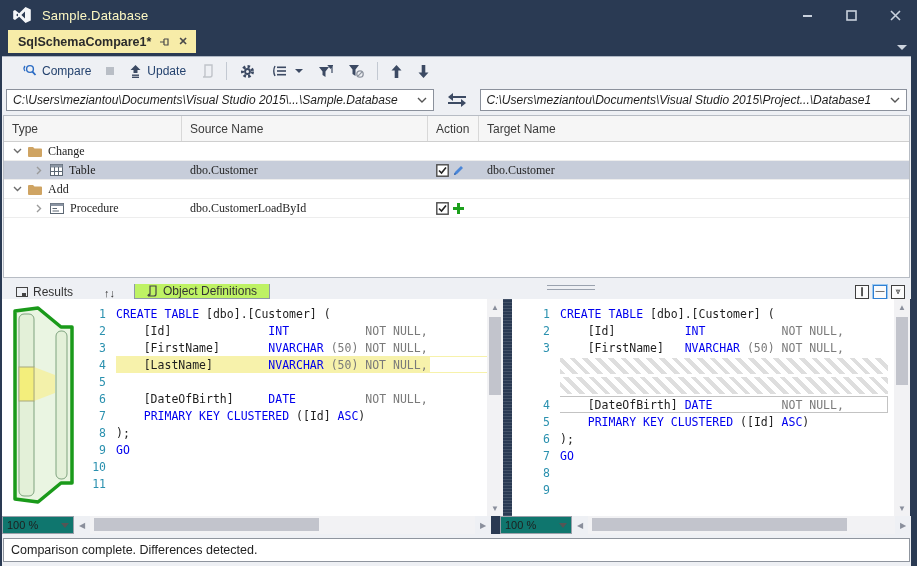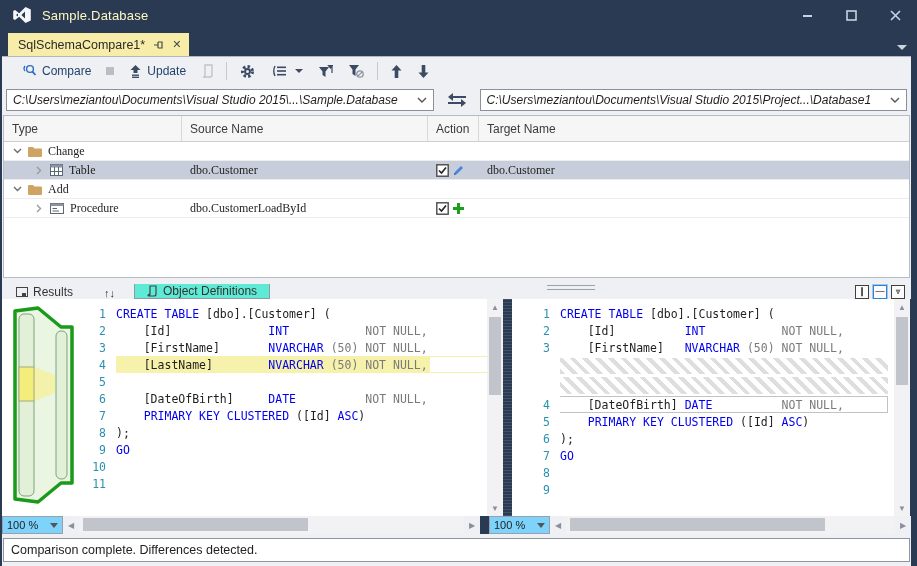--- a/index.html
+++ b/index.html
@@ -8,21 +8,21 @@
   .window { width:917px; height:566px; background:#2a3a53; display:flex; flex-direction:column; overflow:hidden; }
 
   
   .titlebar { height:30px; display:flex; align-items:center; color:#fef9c3; flex:none; }
   .vs-logo { margin:0 10px 0 12px; display:flex; }
   .win-title { font-size:13px; letter-spacing:.2px; }
   .win-controls { margin-left:auto; display:flex; align-items:center; height:100%; }
   .win-btn { width:44px; height:100%; display:flex; align-items:center; justify-content:center; color:#c9d1dd; font-size:13px; cursor:default; }
 
   
-  .tabstrip { height:26px; display:flex; align-items:flex-end; flex:none; position:relative; }
+  .tabstrip { height:26px; display:flex; flex:none; position:relative;font-weight:bold; }
   .doc-tab { margin-left:8px; height:23px; background:#f7eca8; color:#2b2b2b; display:flex; align-items:center; padding:0 8px 0 10px; gap:8px; font-size:12.5px; }
   .doc-tab .tab-x { font-size:11px; color:#4a4a4a; }
   .strip-caret { position:absolute; right:10px; bottom:6px; width:0; height:0; border-left:5px solid transparent; border-right:5px solid transparent; border-top:5px solid #cdd4de; }
 
   
   .main { flex:1; margin:0 6px 0 2px; background:#eef0f4; display:flex; flex-direction:column; border-top:1px solid #aeb7c4; overflow:hidden; }
 
   
   .toolbar { height:28px; display:flex; align-items:center; padding:0 6px; gap:4px; flex:none;margin-left:8px; }
   .tb-btn { display:flex; align-items:center; gap:5px; padding:3px 6px; color:#24426e; cursor:default; }
@@ -47,21 +47,21 @@
   .col-target { flex:1; border-right:none; }
   .grid-row { height:19px; display:flex; align-items:center; border-bottom:1px solid #ededed;font-family:Liberation Serif, serif; }
   .grid-row.selected { background:#c7cdda; }
   .gr-cell { padding:0 8px; height:100%; display:flex; align-items:center; gap:6px; overflow:hidden; white-space:nowrap; }
   .expander { width:10px; display:flex; justify-content:center; flex:none; }
   .indent1 { margin-left:22px; }
 
   
   .bottabs { height:21px; display:flex; align-items:flex-end; padding:3px 2px 0 2px; flex:none; position:relative; }
   .btab { display:flex; align-items:center; gap:5px; padding:0 12px; color:#333; position:relative; font-size:12px; }
-  .btab.active { background:#5eead4; border:1px solid #8f99a8; border-top:none; }
+  .btab.active { background:#bef264; border:1px solid #8f99a8; border-top:none; }
   .btab-slant { width:1px; background:#9aa2ae; transform:skewX(18deg); margin:0 6px; }
   .grip { position:absolute; left:545px; top:7px; width:48px; }
   .grip div { height:1px; background:#9aa2ae; margin-bottom:3px; }
   .pane-btns { margin-left:auto; display:flex; align-items:center; gap:4px; padding-right:4px; }
   .pane-btn { width:14px; height:14px; border:1px solid #3f3f3f; background:#fbfbfb; font-size:9px; line-height:11px; text-align:center; color:#222; }
   .pane-btn.sel { border:1px solid #2f7fd3; box-shadow:0 0 0 1px #9cc9f0; }
 
   
   .code-area { height:217px; display:flex; flex:none; background:#2a3a53; }
   .code-pane { background:#fff; position:relative; overflow:hidden; }
@@ -87,21 +87,21 @@
   .diffmap { position:absolute; left:4px; top:4px; }
 
   
   .vscroll { width:16px; background:#f2f2f4; display:flex; flex-direction:column; align-items:center; flex:none; }
   .vs-arrow { height:16px; width:16px; display:flex; align-items:center; justify-content:center; color:#8a8f9c; font-size:8px; }
   .vs-track { flex:1; width:16px; position:relative; }
   .vs-thumb { position:absolute; left:2px; width:12px; background:#c2c4cc; border-radius:0; }
   .vsplit { width:9px; background:#2a3a53; background-image:repeating-linear-gradient(180deg, rgba(255,255,255,.12) 0 1px, transparent 1px 3px); flex:none; }
 
   .hscroll-row { height:18px; display:flex; flex:none; background:#eef0f4; }
-  .zoom-box { width:61px; height:18px; background:#7dd3fc; border:1px solid #9aa0aa; display:flex; align-items:center; padding:0 4px; flex:none; }
+  .zoom-box { width:72px; height:18px; background:#0f766e; border:1px solid #9aa0aa; display:flex; align-items:center; padding:0 4px; flex:none; }
   .zoom-box span { flex:1; font-size:11px; }
   .hs-arrow { width:16px; display:flex; align-items:center; justify-content:center; color:#8a8f9c; font-size:8px; flex:none; }
   .hs-track { flex:1; position:relative; background:#f2f2f4; }
   .hs-thumb { position:absolute; top:2px; height:13px; background:#c2c4cc; }
   .hsplit { width:9px; background:#2a3a53; flex:none; }
 
   
   .statusbar { height:24px; margin:4px 1px 2px 1px; background:#fff; border:1px solid #8f959e; display:flex; align-items:center; padding:0 7px; flex:none; font-size:12.5px; color:#222; }
 
   svg { display:block; }

